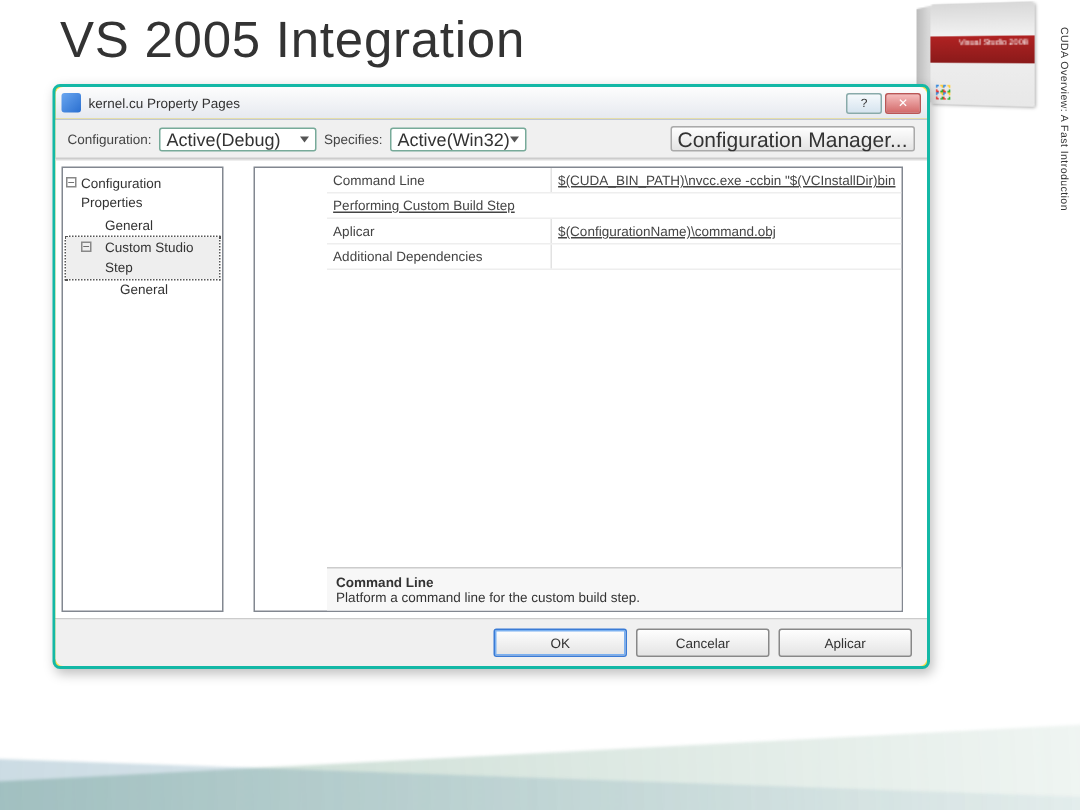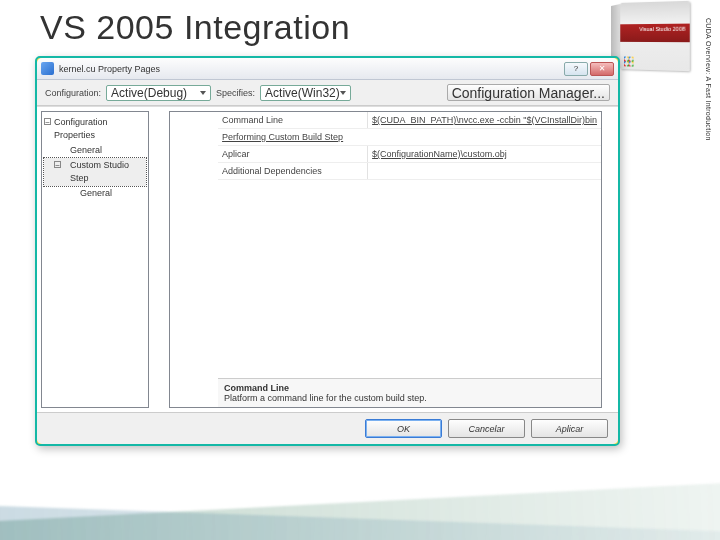--- a/index.html
+++ b/index.html
@@ -262,28 +262,27 @@
     align-items: center;
     justify-content: flex-end;
     gap: 6px;
     padding: 0 10px;
     background: #f0f0f0;
     border-radius: 0 0 5px 5px;
   }
   .footer .btn {
     border: 1px solid #888;
     background: linear-gradient(180deg,#fefefe,#e4e4e4);
-    width: 77px;
+    width: 89px;
     height: 19px;
     border-radius: 2px;
     font-size: 9px;
     display: inline-flex;
     align-items: center;
     justify-content: center;
-    font-style: italic;
   }
   .footer .btn.default { border-color: #3a7bd5; box-shadow: 0 0 0 1px #7ab0f0 inset;}
   .decor {
     position: absolute;
     bottom: 0;
     left: 0;
     right: 0;
     height: 70px;
     pointer-events: none;
     overflow: hidden;
@@ -361,21 +360,21 @@
       <div class="grid-rows">
         <div class="prow">
           <div class="pname">Command Line</div>
           <div class="pval">$(CUDA_BIN_PATH)\nvcc.exe -ccbin "$(VCInstallDir)bin</div>
         </div>
         <div class="prow">
           <div class="pval">Performing Custom Build Step</div>
         </div>
         <div class="prow">
           <div class="pname">Aplicar</div>
-          <div class="pval">$(ConfigurationName)\custom.obj</div>
+          <div class="pval">$(ConfigurationName)\command.obj</div>
         </div>
         <div class="prow">
           <div class="pname">Additional Dependencies</div>
           <div class="pval"></div>
         </div>
       </div>
       <div class="help">
         <div class="hname">Command Line</div>
         <div>Platform a command line for the custom build step.</div>
       </div>

